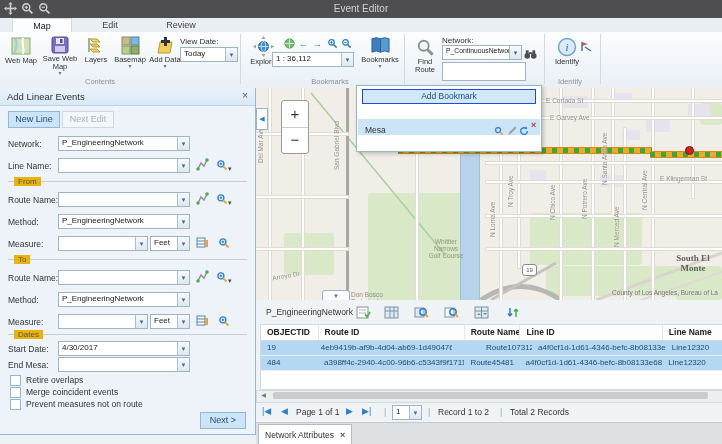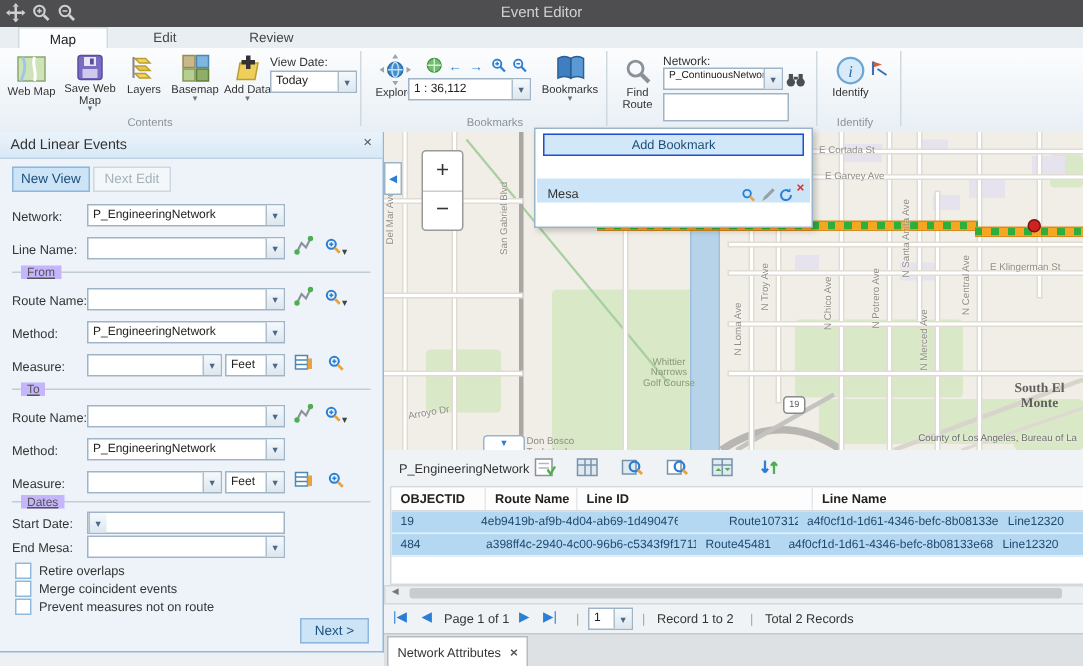--- a/index.html
+++ b/index.html
@@ -29,21 +29,21 @@
   .dbtn::after{content:"▾";font-size:7px;color:#49688a;}
   
   #panel{left:0;top:88px;width:255px;height:346px;background:#edf3f9;border-right:1px solid #8fb9dc;border-bottom:1px solid #8fb9dc;}
   #panel-hdr{left:0;top:0;width:255px;height:17px;background:linear-gradient(#eaf3fb,#d8e8f6);border-bottom:1px solid #bcd2e4;}
   #panel-hdr .t{font-size:9.5px;color:#333;line-height:17px;padding-left:7px;}
   .pbtn{position:absolute;font-size:9px;text-align:center;cursor:pointer;}
   .pbtn.blue{background:#cde4f7;border:1px solid #8db8dc;color:#1a4f7a;}
   .pbtn.dis{background:#f3f7fa;border:1px solid #ccd8e2;color:#a4b2bc;}
   .flbl{position:absolute;font-size:8.5px;color:#333;}
   .legend{position:absolute;width:239px;border-top:1px solid #c3cdd6;left:8px;}
-  .legend span{position:absolute;top:-5px;left:6px;background:#c4b5fd;padding:0 4px;font-size:8px;color:#555;text-decoration:underline;}
+  .legend span{position:absolute;top:-5px;left:6px;background:#eab308;padding:0 4px;font-size:8px;color:#555;}
   .chk{position:absolute;width:9px;height:9px;background:#fff;border:1px solid #8fb9dc;cursor:pointer;}
   
   #map{left:256px;top:88px;width:466px;height:212px;background:#f1eee7;overflow:hidden;cursor:grab;}
   .park{position:absolute;background:#d9e8c6;border-radius:3px;}
   .bld{position:absolute;background:#e6e3ef;}
   .road-h{position:absolute;height:2px;background:#ffffff;box-shadow:0 0 0 1px #e0dcd3;}
   .road-v{position:absolute;width:2px;background:#ffffff;box-shadow:0 0 0 1px #e0dcd3;}
   .hlab{position:absolute;font-size:6.5px;color:#908d86;white-space:nowrap;text-shadow:0 0 2px #fff;}
   .vlab{position:absolute;font-size:6.5px;color:#908d86;white-space:nowrap;text-shadow:0 0 2px #fff;transform:rotate(-90deg);transform-origin:left bottom;}
   .route{position:absolute;height:5px;background:repeating-linear-gradient(90deg,#2fae3c 0 5px,#f5a623 5px 11px);border-top:1px solid #d98a1f;border-bottom:1px solid #d98a1f;}
@@ -235,21 +235,21 @@
         </svg></div>
     <div class="abs grp" style="left:545px;top:45px;width:50px;">Identify</div>
     <div class="abs gdiv" style="left:600px;top:2px;"></div>
   </div>
 
   <div id="panel" class="abs">
     <div id="panel-hdr" class="abs">
       <div class="t">Add Linear Events</div>
       <div class="abs" style="right:7px;top:2px;font-size:10px;color:#555;cursor:pointer;">×</div>
     </div>
-    <div class="pbtn blue" style="left:8px;top:23px;width:50px;height:15px;line-height:15px;">New View</div>
+    <div class="pbtn blue" style="left:8px;top:23px;width:50px;height:15px;line-height:15px;">New Line</div>
     <div class="pbtn dis" style="left:62px;top:23px;width:50px;height:15px;line-height:15px;">Next Edit</div>
 
     <div class="flbl" style="left:8px;top:51px;">Network:</div>
     <div class="combo" style="left:58px;top:48px;width:130px;">
       <span class="val">P_EngineeringNetwork</span>
         <span class="dbtn"></span>
     </div>
 
     <div class="flbl" style="left:8px;top:73px;">Line Name:</div>
     <div class="combo" style="left:58px;top:70px;width:130px;">
@@ -362,20 +362,21 @@
           <line x1="9.5" y1="9.5" x2="14" y2="14" stroke="#e8a33c" stroke-width="2.4"></line>
           <line x1="4.7" y1="6.5" x2="8.3" y2="6.5" stroke="#2a7fd4" stroke-width="1.4"></line>
           <line x1="6.5" y1="4.7" x2="6.5" y2="8.3" stroke="#2a7fd4" stroke-width="1.4"></line>
         </svg></div>
 
     <div class="legend" style="top:246px;">
         <span>Dates</span>
       </div>
     <div class="flbl" style="left:8px;top:256px;">Start Date:</div>
     <div class="combo" style="left:58px;top:253px;width:130px;">
+      <span class="val">4/30/2017</span>
         <span class="dbtn"></span>
     </div>
     <div class="flbl" style="left:8px;top:272px;">End Mesa:</div>
     <div class="combo" style="left:58px;top:269px;width:130px;">
       <span class="val"></span>
         <span class="dbtn"></span>
     </div>
 
     <div class="chk" style="left:10px;top:287px;"></div>
     <div class="flbl" style="left:26px;top:287px;">Retire overlaps</div>
@@ -529,20 +530,21 @@
           <path d="M9 7l2 2 2-2z" fill="#4fae4f"></path>
         </svg></span>
     <span class="tico" style="left:250px;top:5px;"><svg width="14" height="13" viewBox="0 0 14 13">
           <path d="M4 2v8M4 10l-2-2.5M4 10l2-2.5" stroke="#2a7fd4" stroke-width="1.5" fill="none"></path>
           <path d="M10 11V3M10 3L8 5.5M10 3l2 2.5" stroke="#4fae4f" stroke-width="1.5" fill="none"></path>
         </svg></span>
 
     <div class="abs" style="left:4px;top:24px;width:462px;height:64px;background:#fff;border:1px solid #d4d9dd;overflow:hidden;">
       <div style="display:flex;height:15px;background:#fdfdfd;border-bottom:1px solid #d4d9dd;">
         <div class="hcell" style="width:56px;">OBJECTID</div>
+        <div class="hcell" style="width:154px;">Route ID</div>
         <div class="hcell" style="width:54px;">Route Name</div>
         <div class="hcell" style="width:150px;">Line ID</div>
         <div class="hcell" style="width:60px;border-right:none;">Line Name</div>
       </div>
       <div class="trow">
         <div class="dcell" style="width:56px;">19</div>
         <div class="dcell" style="width:154px;">4eb9419b-af9b-4d04-ab69-1d490476802b</div>
         <div class="dcell" style="width:54px;margin-left:28px;">Route107312</div>
         <div class="dcell" style="width:150px;">a4f0cf1d-1d61-4346-befc-8b08133e681e</div>
         <div class="dcell" style="width:60px;">Line12320</div>

